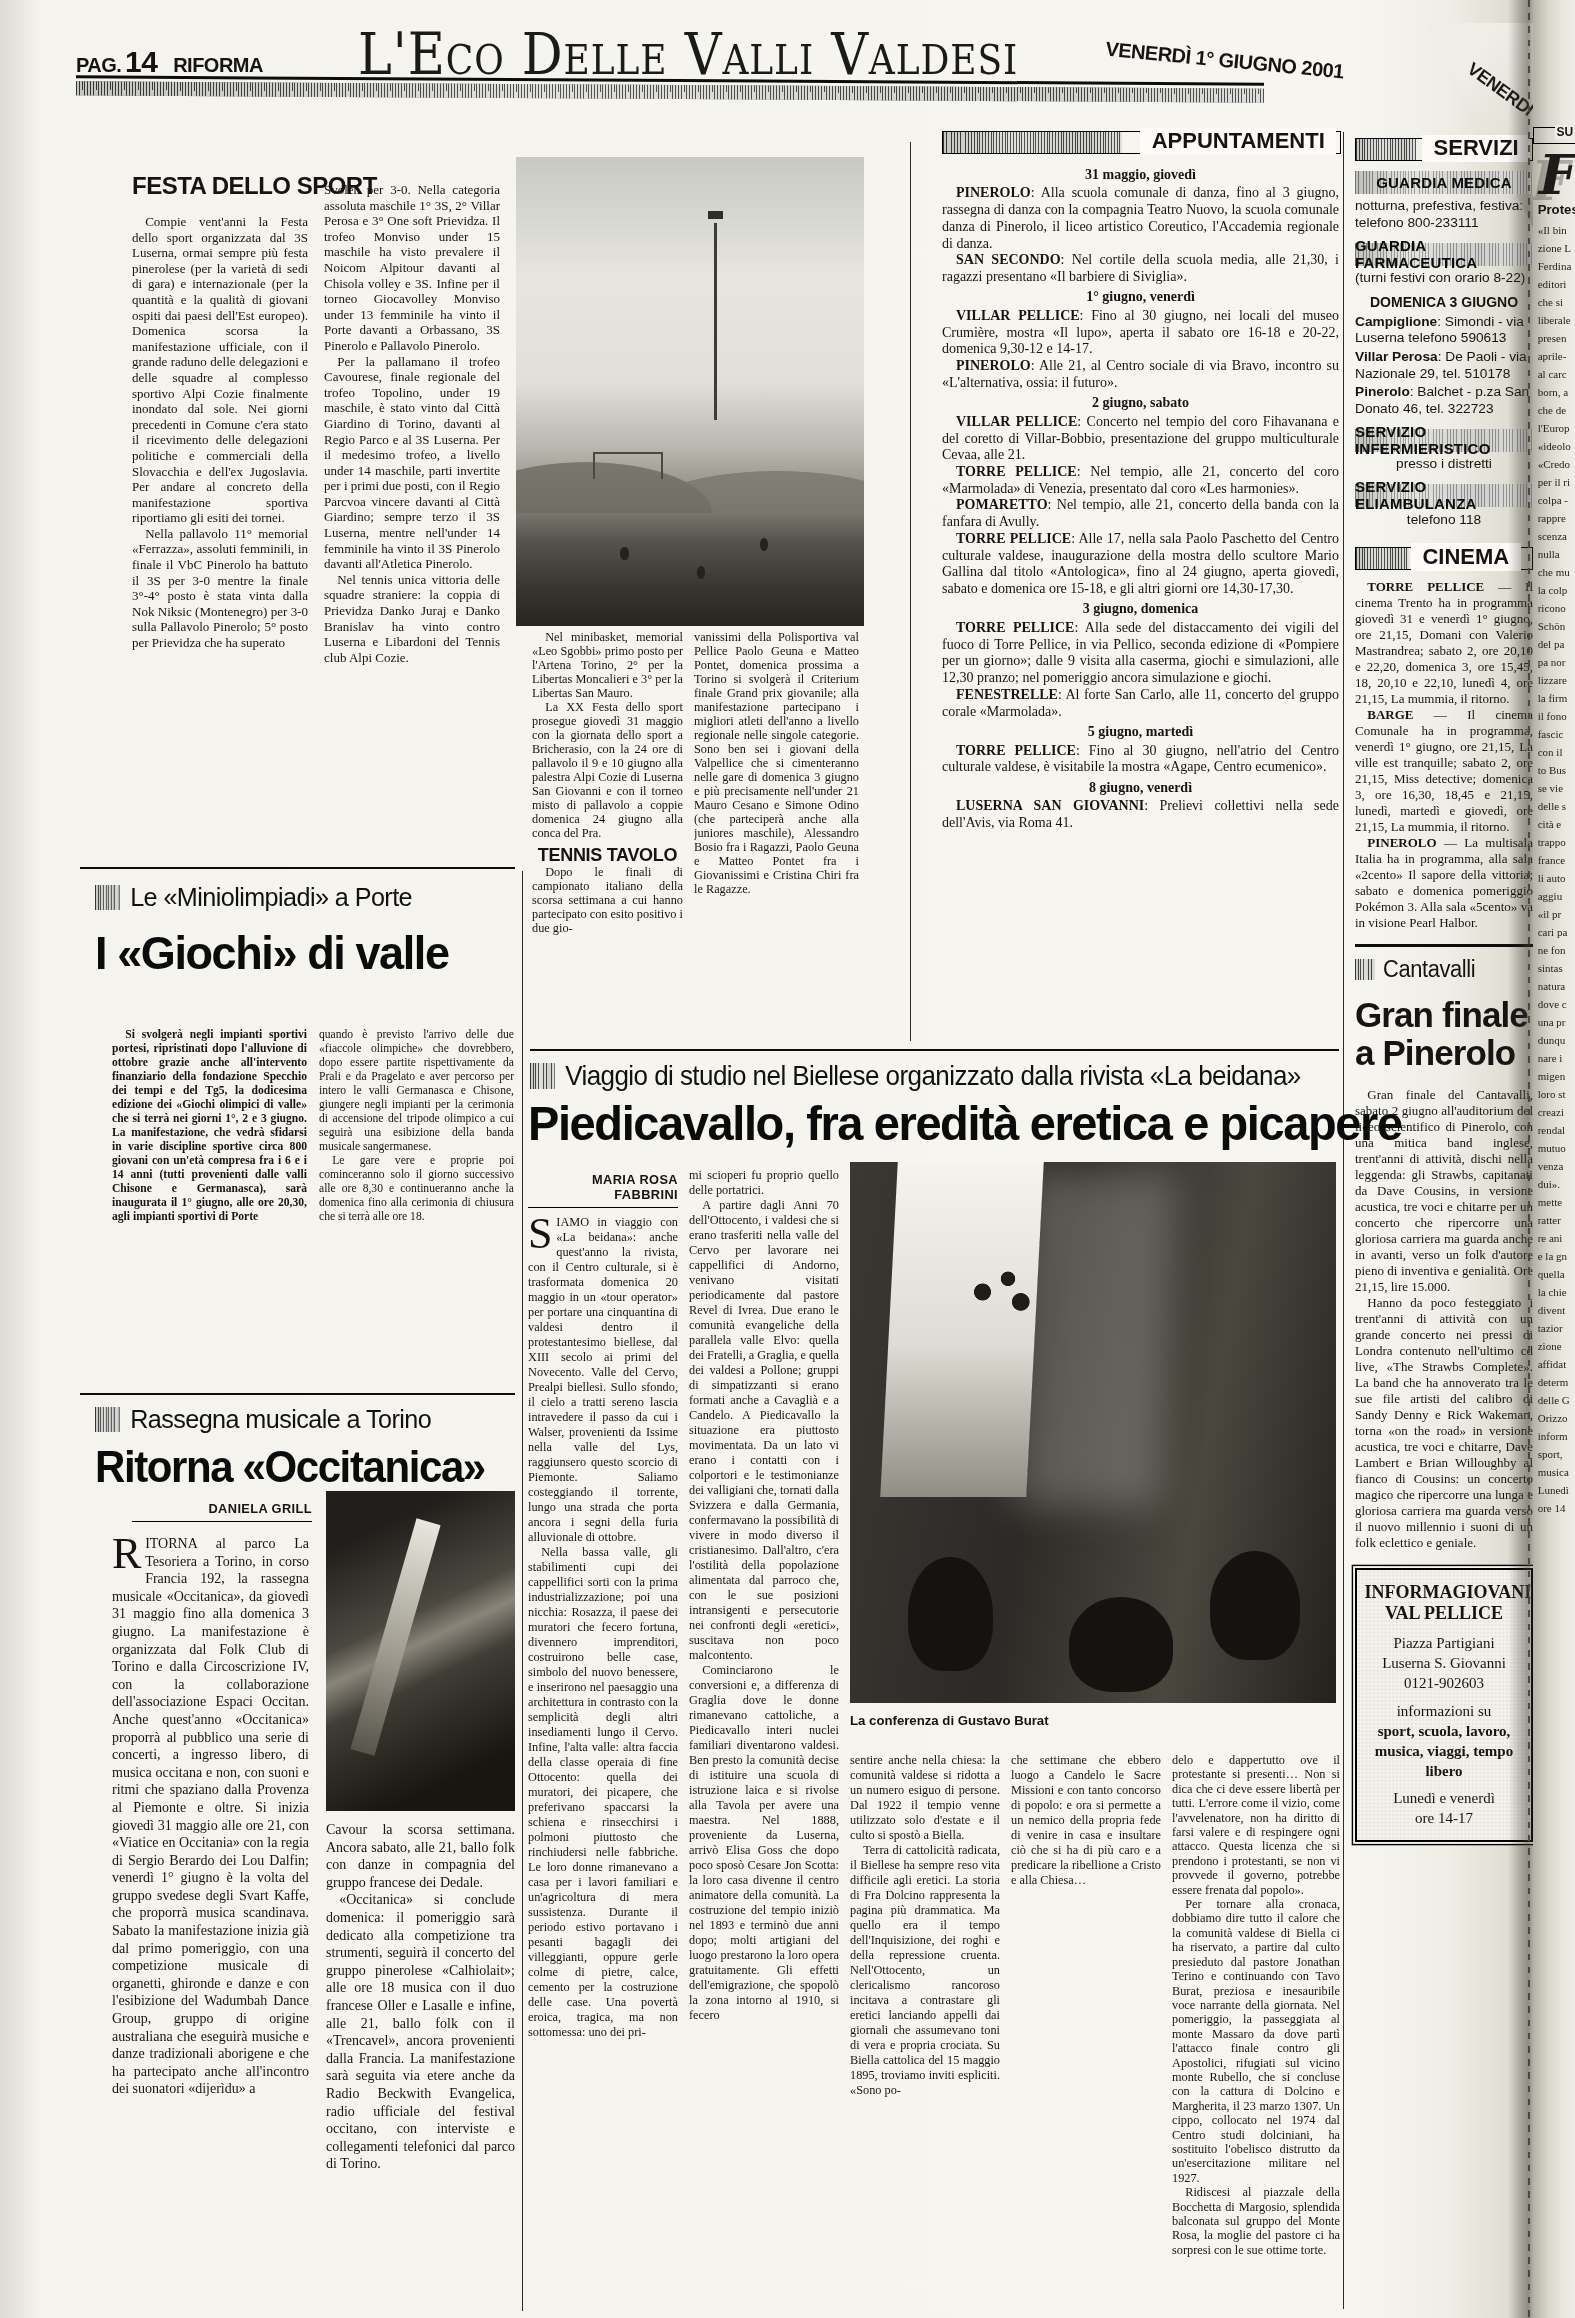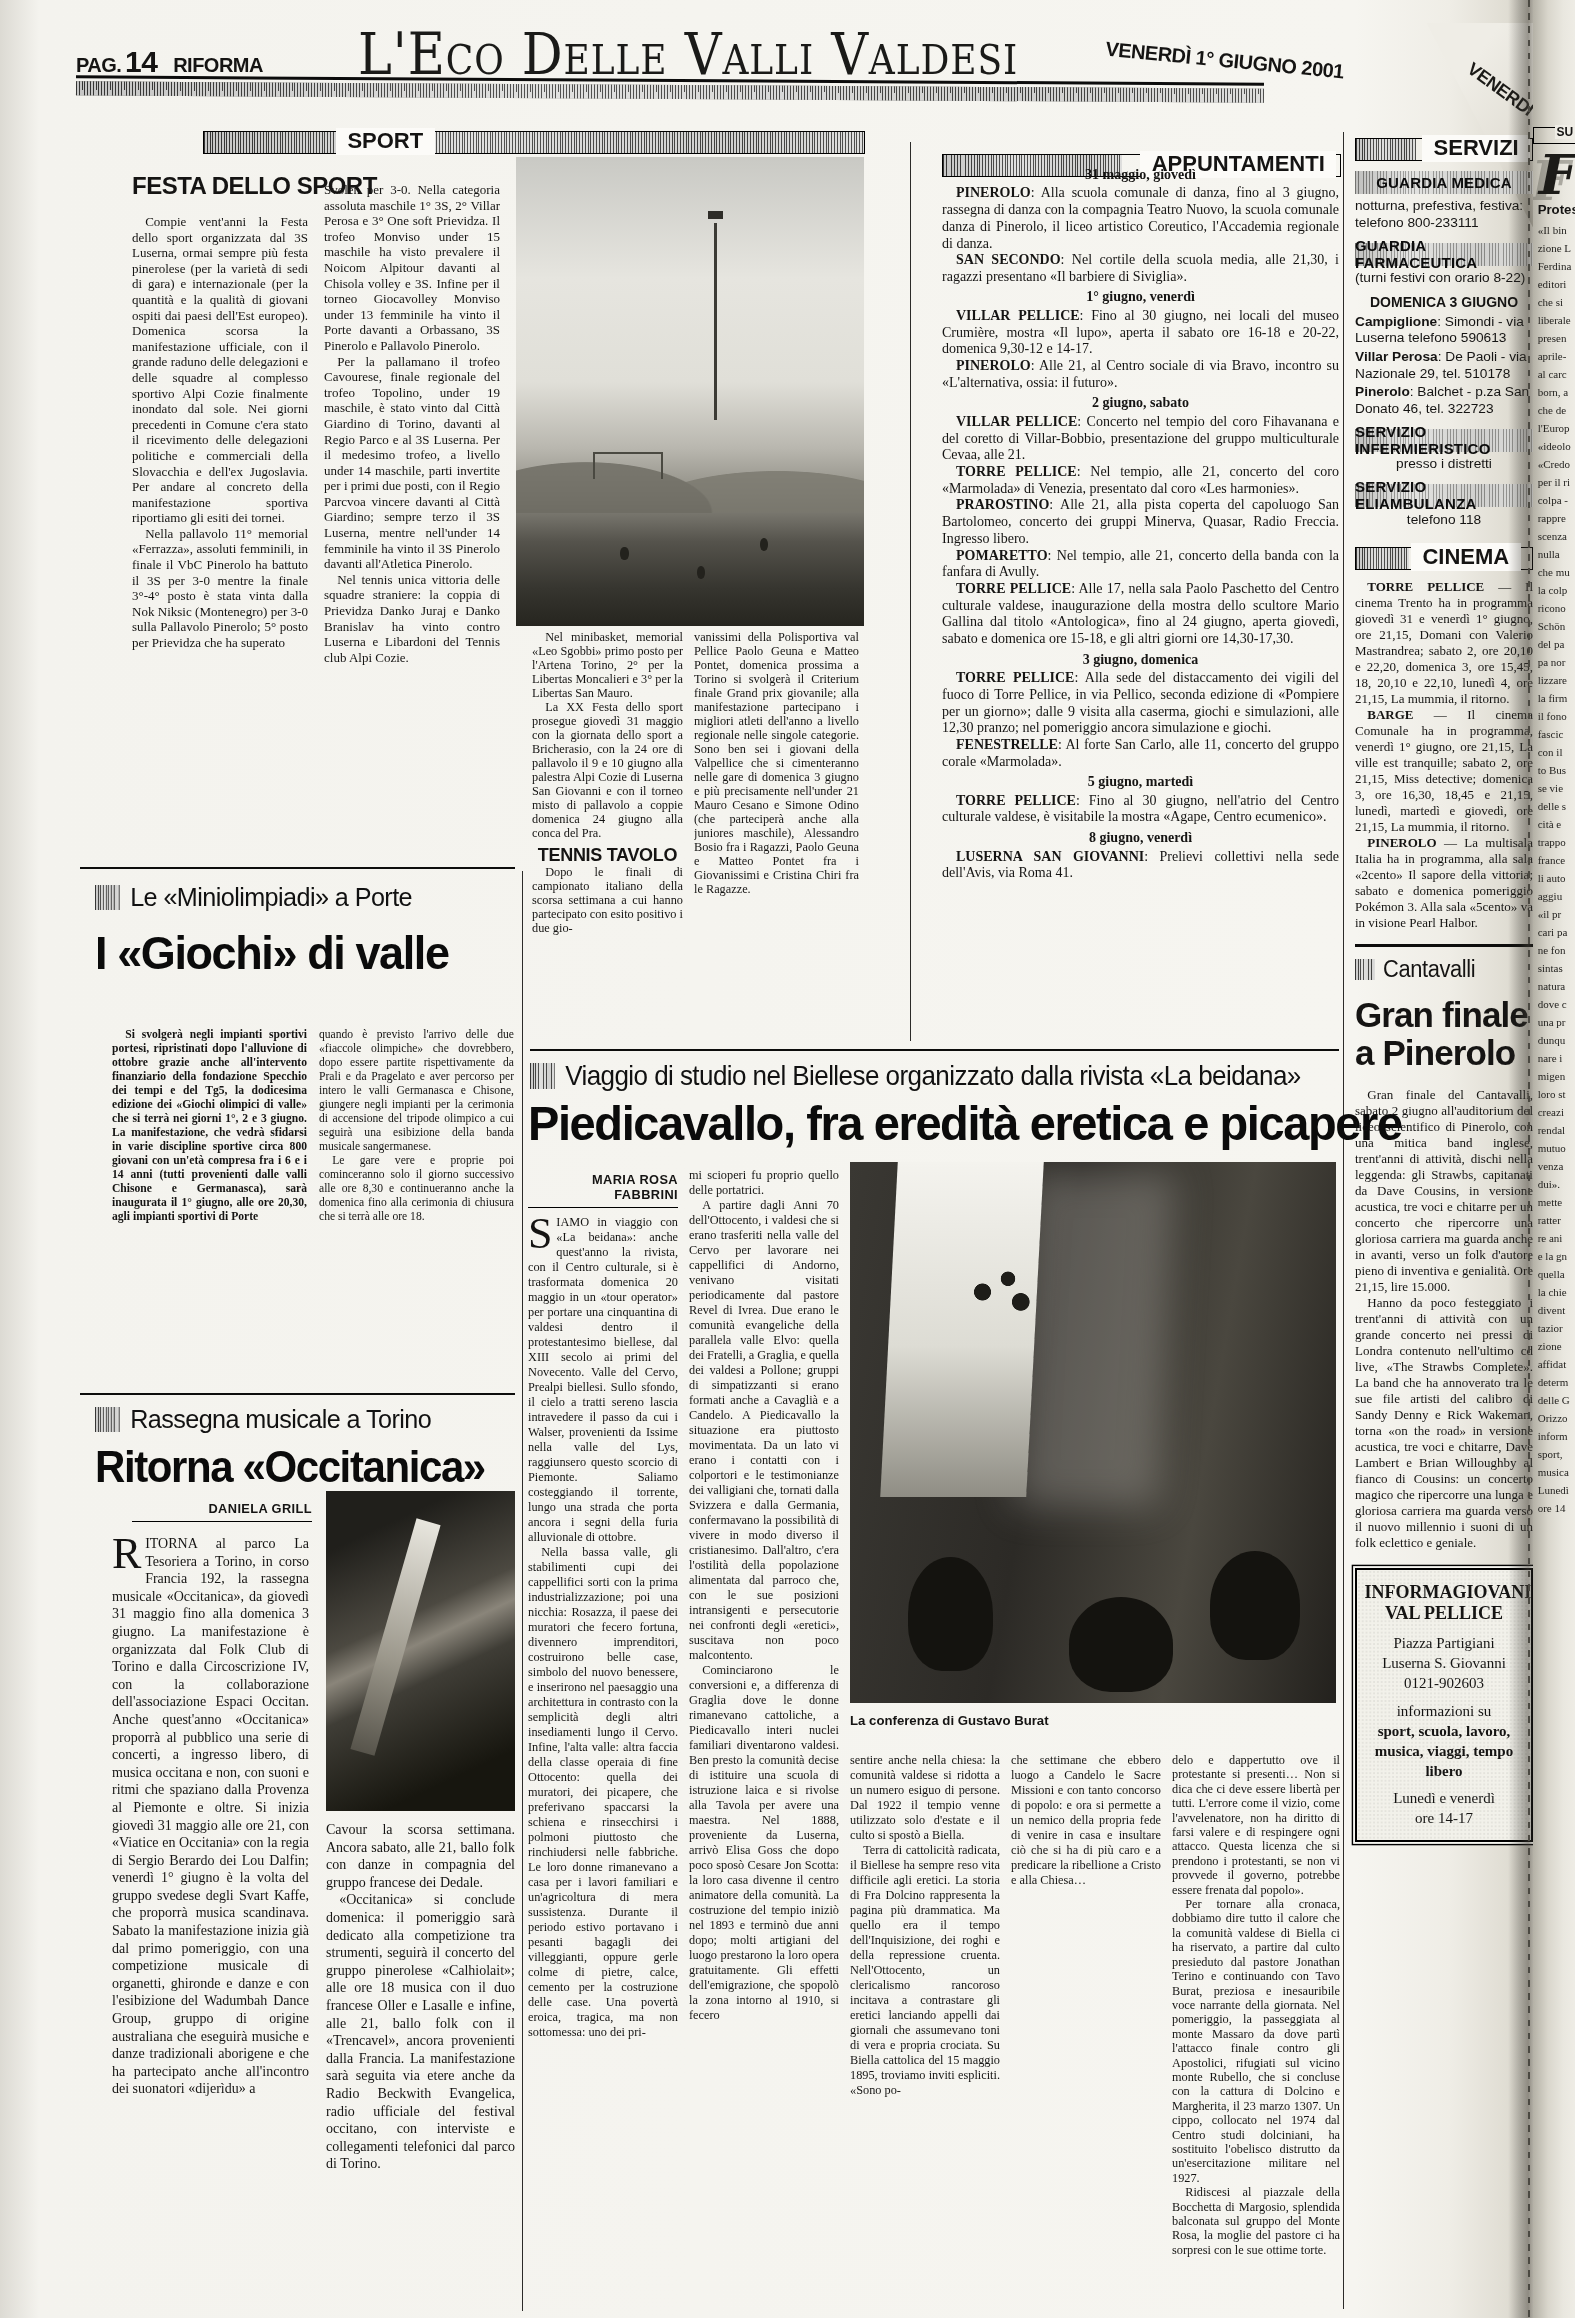--- a/index.html
+++ b/index.html
@@ -144,24 +144,20 @@
     <span class="sm" style="margin-left:12px;" data-interactable="false">RIFORMA</span>
   </div>
   <div class="abs masthead" style="left:358px;top:24.6px;width:615px;" data-interactable="false">L'Eco Delle Valli Valdesi</div>
   <div class="abs dateline" style="left:1105px;top:49px;" data-interactable="false">VENERDÌ 1° GIUGNO 2001</div>
   <div class="abs rule3" style="left:76px;top:79px;width:1188px;transform:rotate(.35deg);" data-interactable="false"></div>
   <div class="abs tone" style="left:76px;top:85px;width:1188px;height:14px;transform:rotate(.35deg);" data-interactable="false"></div>
 
   <div class="curlwedge" data-interactable="false"></div>
   <div class="curl-ven" data-interactable="false">VENERDÌ</div>
 
-  <div class="abs secbar" style="left:203px;top:131px;width:660px;" data-interactable="false">
-    <div class="fill tonetx" data-interactable="false"></div>
-    <span class="lbl" style="left:132px;" data-interactable="false">SPORT</span>
-  </div>
 
   <div class="abs artitle" style="left:132px;top:172px;" data-interactable="false">FESTA DELLO SPORT</div>
 
   <div class="col f14" style="left:132px;top:214px;width:176px;height:634px;" data-interactable="false">
       <p data-interactable="false">Compie vent'anni la Festa dello sport organizzata dal 3S Luserna, ormai sempre più festa pinerolese (per la varietà di sedi di gara) e internazionale (per la quantità e la qualità di giovani ospiti dai paesi dell'Est europeo). Domenica scorsa la manifestazione ufficiale, con il grande raduno delle delegazioni e delle squadre al complesso sportivo Alpi Cozie finalmente inondato dal sole. Nei giorni precedenti in Comune c'era stato il ricevimento delle delegazioni politiche e commerciali della Slovacchia e dell'ex Jugoslavia. Per andare al concreto della manifestazione sportiva riportiamo gli esiti dei tornei.</p>
       <p data-interactable="false">Nella pallavolo 11° memorial «Ferrazza», assoluti femminili, in finale il VbC Pinerolo ha battuto il 3S per 3-0 mentre la finale 3°-4° posto è stata vinta dalla Nok Niksic (Montenegro) per 3-0 sulla Pallavolo Pinerolo; 5° posto per Prievidza che ha superato</p>
     </div>
   <div class="col f14" style="left:324px;top:182px;width:176px;height:668px;" data-interactable="false">
       <p class="cont" data-interactable="false">Svolen per 3-0. Nella categoria assoluta maschile 1° 3S, 2° Villar Perosa e 3° One soft Prievidza. Il trofeo Monviso under 15 maschile ha visto prevalere il Noicom Alpitour davanti al Chisola volley e 3S. Infine per il torneo Giocavolley Monviso under 13 femminile ha vinto il Porte davanti a Orbassano, 3S Pinerolo e Pallavolo Pinerolo.</p>
       <p data-interactable="false">Per la pallamano il trofeo Cavourese, finale regionale del trofeo Topolino, under 19 maschile, è stato vinto dal Città Giardino di Torino, davanti al Regio Parco e al 3S Luserna. Per il medesimo trofeo, a livello under 14 maschile, parti invertite per i primi due posti, con il Regio Parcvoa vincere davanti al Città Giardino; sempre terzo il 3S Luserna, mentre nell'under 14 femminile ha vinto il 3S Pinerolo davanti all'Atletica Pinerolo.</p>
@@ -197,21 +193,20 @@
   <div class="abs applist" style="left:942px;top:163px;width:397px;height:878px;overflow:hidden;" data-interactable="false">
       <p class="adate" data-interactable="false">31 maggio, giovedì</p>
       <p class="aev" data-interactable="false"><b>PINEROLO</b>: Alla scuola comunale di danza, fino al 3 giugno, rassegna di danza con la compagnia Teatro Nuovo, la scuola comunale danza di Pinerolo, il liceo artistico Coreutico, l'Accademia regionale di danza.</p>
       <p class="aev" data-interactable="false"><b>SAN SECONDO</b>: Nel cortile della scuola media, alle 21,30, i ragazzi presentano «Il barbiere di Siviglia».</p>
       <p class="adate" data-interactable="false">1° giugno, venerdì</p>
       <p class="aev" data-interactable="false"><b>VILLAR PELLICE</b>: Fino al 30 giugno, nei locali del museo Crumière, mostra «Il lupo», aperta il sabato ore 16-18 e 20-22, domenica 9,30-12 e 14-17.</p>
       <p class="aev" data-interactable="false"><b>PINEROLO</b>: Alle 21, al Centro sociale di via Bravo, incontro su «L'alternativa, ossia: il futuro».</p>
       <p class="adate" data-interactable="false">2 giugno, sabato</p>
       <p class="aev" data-interactable="false"><b>VILLAR PELLICE</b>: Concerto nel tempio del coro Fihavanana e del coretto di Villar-Bobbio, presentazione del gruppo multiculturale Cevaa, alle 21.</p>
       <p class="aev" data-interactable="false"><b>TORRE PELLICE</b>: Nel tempio, alle 21, concerto del coro «Marmolada» di Venezia, presentato dal coro «Les harmonies».</p>
-      <p class="aev" data-interactable="false"><b>PRAROSTINO</b>: Alle 21, alla pista coperta del capoluogo San Bartolomeo, concerto dei gruppi Minerva, Quasar, Radio Freccia. Ingresso libero.</p>
       <p class="aev" data-interactable="false"><b>POMARETTO</b>: Nel tempio, alle 21, concerto della banda con la fanfara di Avully.</p>
       <p class="aev" data-interactable="false"><b>TORRE PELLICE</b>: Alle 17, nella sala Paolo Paschetto del Centro culturale valdese, inaugurazione della mostra dello scultore Mario Gallina dal titolo «Antologica», fino al 24 giugno, aperta giovedì, sabato e domenica ore 15-18, e gli altri giorni ore 14,30-17,30.</p>
       <p class="adate" data-interactable="false">3 giugno, domenica</p>
       <p class="aev" data-interactable="false"><b>TORRE PELLICE</b>: Alla sede del distaccamento dei vigili del fuoco di Torre Pellice, in via Pellico, seconda edizione di «Pompiere per un giorno»; dalle 9 visita alla caserma, giochi e simulazioni, alle 12,30 pranzo; nel pomeriggio ancora simulazione e giochi.</p>
       <p class="aev" data-interactable="false"><b>FENESTRELLE</b>: Al forte San Carlo, alle 11, concerto del gruppo corale «Marmolada».</p>
       <p class="adate" data-interactable="false">5 giugno, martedì</p>
       <p class="aev" data-interactable="false"><b>TORRE PELLICE</b>: Fino al 30 giugno, nell'atrio del Centro culturale valdese, è visitabile la mostra «Agape, Centro ecumenico».</p>
       <p class="adate" data-interactable="false">8 giugno, venerdì</p>
       <p class="aev" data-interactable="false"><b>LUSERNA SAN GIOVANNI</b>: Prelievi collettivi nella sede dell'Avis, via Roma 41.</p>
     </div>

